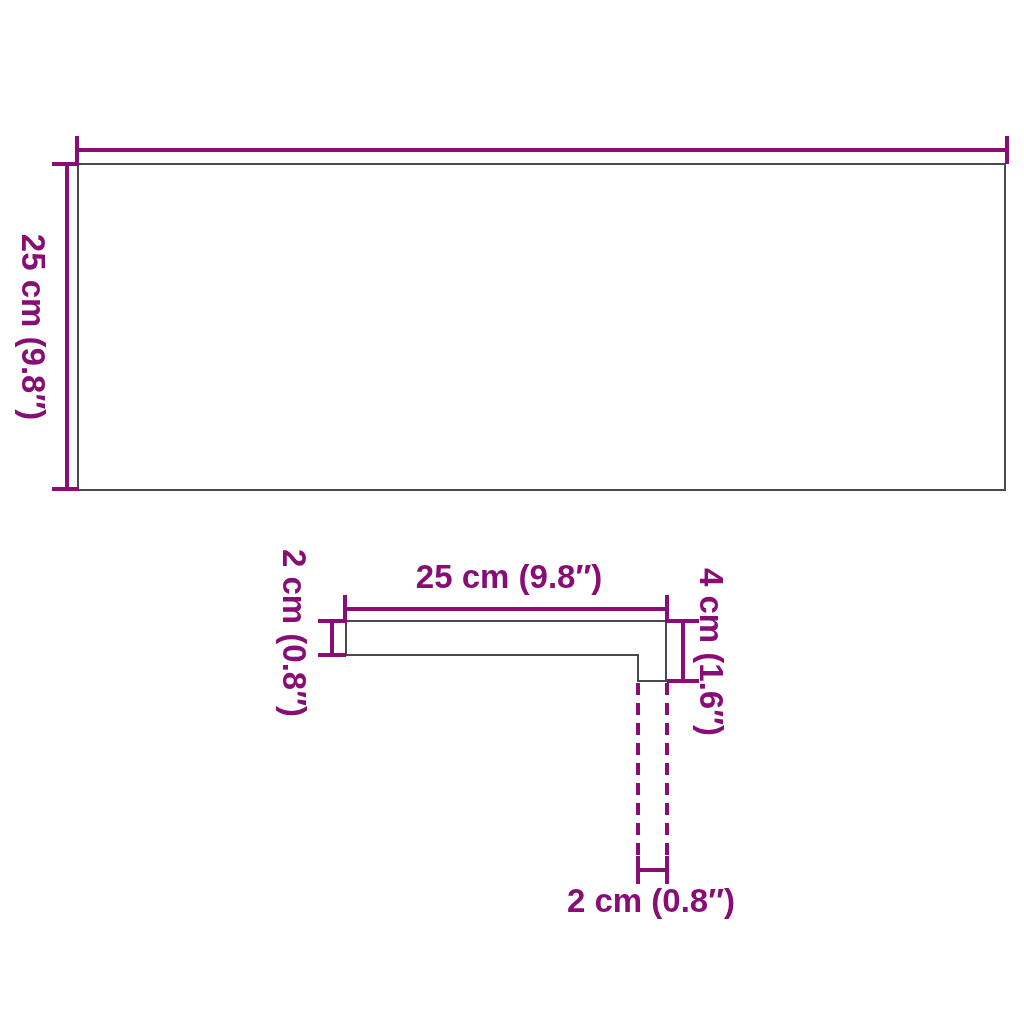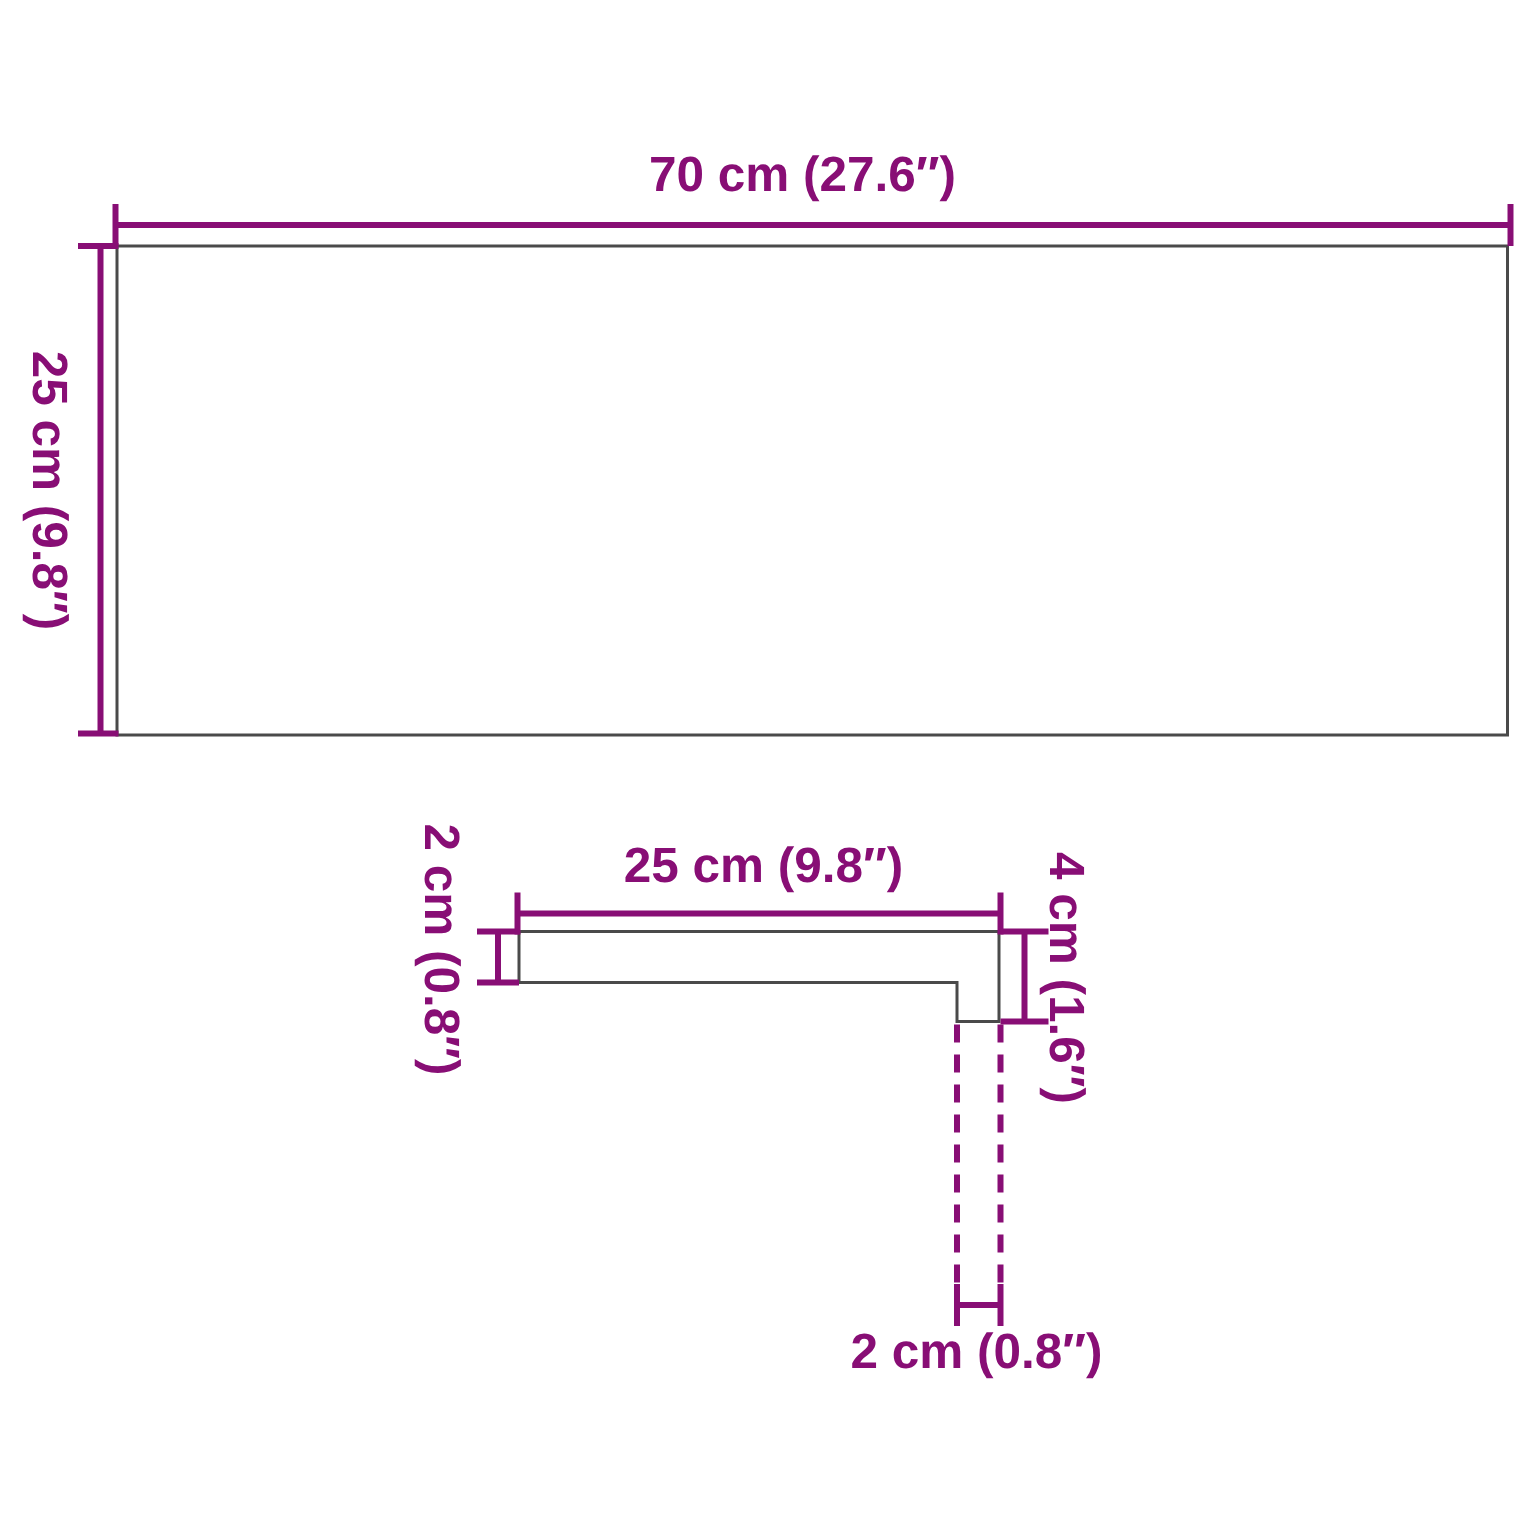--- a/index.html
+++ b/index.html
@@ -64,21 +64,20 @@
     <line x1="667" y1="681" x2="699" y2="681" class="dim-line"></line>
 
     <line x1="638" y1="683" x2="638" y2="858" class="dim-line dash"></line>
     <line x1="667" y1="683" x2="667" y2="858" class="dim-line dash"></line>
 
     <line x1="638" y1="870" x2="667" y2="870" class="dim-line"></line>
     <line x1="638" y1="856" x2="638" y2="884" class="dim-line"></line>
     <line x1="667" y1="856" x2="667" y2="884" class="dim-line"></line>
   </svg>
 
-  <div class="dim-label" style="left:535px;top:116px;">70 cm (27.6″)</div>
 
   <div class="dim-label vertical" style="left:33px;top:327px;">25 cm (9.8″)</div>
 
   <div class="dim-label" style="left:509px;top:577px;">25 cm (9.8″)</div>
 
   <div class="dim-label vertical" style="left:294px;top:633px;">2 cm (0.8″)</div>
 
   <div class="dim-label vertical" style="left:711px;top:652px;">4 cm (1.6″)</div>
 
   <div class="dim-label" style="left:651px;top:901px;">2 cm (0.8″)</div>

